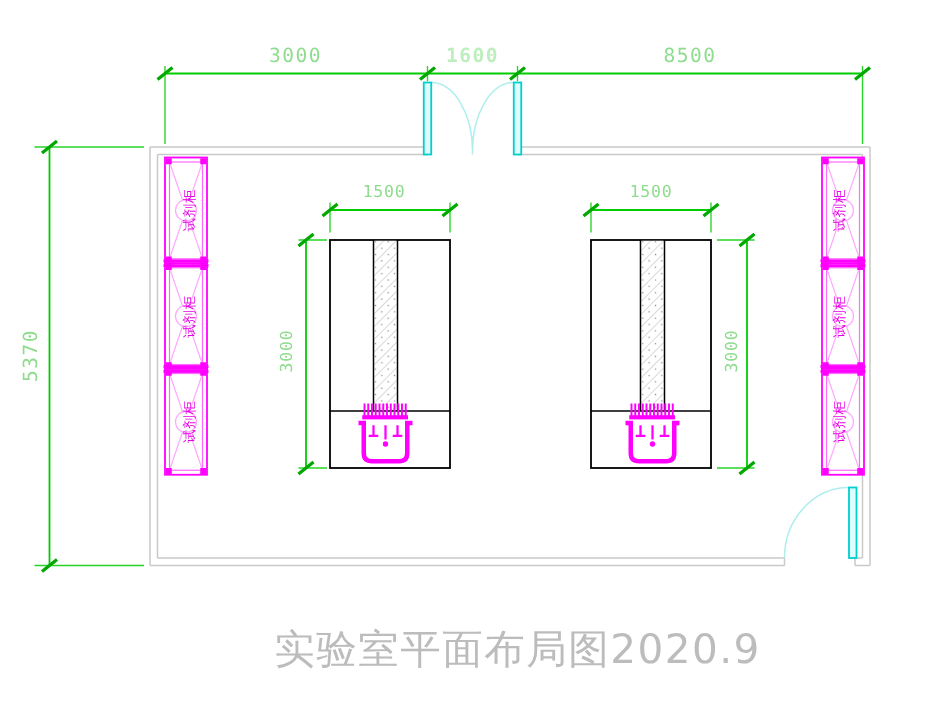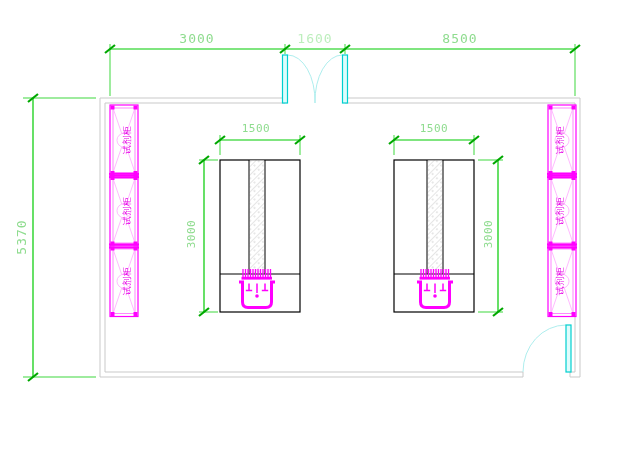--- a/index.html
+++ b/index.html
@@ -4,21 +4,21 @@
 <style>
   html,body{margin:0;padding:0;background:#ffffff;}
   #canvas{position:relative;width:619px;height:469px;background:#ffffff;overflow:hidden;
           font-family:"DejaVu Sans",sans-serif;}
   #plan{position:absolute;left:0;top:0;}
   .lbl{position:absolute;white-space:nowrap;transform:translate(-50%,-50%);
        font-family:"DejaVu Sans Mono","Liberation Mono",monospace;color:#8fdc8f;}
   .lbl.rot{transform:translate(-50%,-50%) rotate(-90deg);}
   .dim13{font-size:13px;letter-spacing:1px;}
   .dim11{font-size:11px;letter-spacing:0.5px;}
-  .faint{color:#bdeebd;}
+  .faint{color:#bdeebd;font-weight:bold;}
   .cab{font-size:9px;color:#e600e6;letter-spacing:0.5px;font-family:"DejaVu Sans",sans-serif;}
   .title{font-size:27px;color:#bcbcbc;letter-spacing:1px;font-family:"DejaVu Sans",sans-serif;}
 </style>
 </head>
 <body>
 
 <div id="canvas">
 
 <svg id="plan" width="619" height="469" viewBox="0 0 619 469">
   <defs>
@@ -187,14 +187,15 @@
 <div class="lbl dim11 rot" style="left:191px;top:234px">3000</div>
 <div class="lbl dim11 rot" style="left:488px;top:234px">3000</div>
 
 <div class="lbl cab rot" style="left:127px;top:140px">试剂柜</div>
 <div class="lbl cab rot" style="left:127px;top:211px">试剂柜</div>
 <div class="lbl cab rot" style="left:127px;top:281px">试剂柜</div>
 <div class="lbl cab rot" style="left:560px;top:140px">试剂柜</div>
 <div class="lbl cab rot" style="left:560px;top:211px">试剂柜</div>
 <div class="lbl cab rot" style="left:560px;top:281px">试剂柜</div>
 
+<div class="lbl title" style="left:345px;top:433px">实验室平面布局图2020.9</div>
 
 </div>
 
 </body></html>

